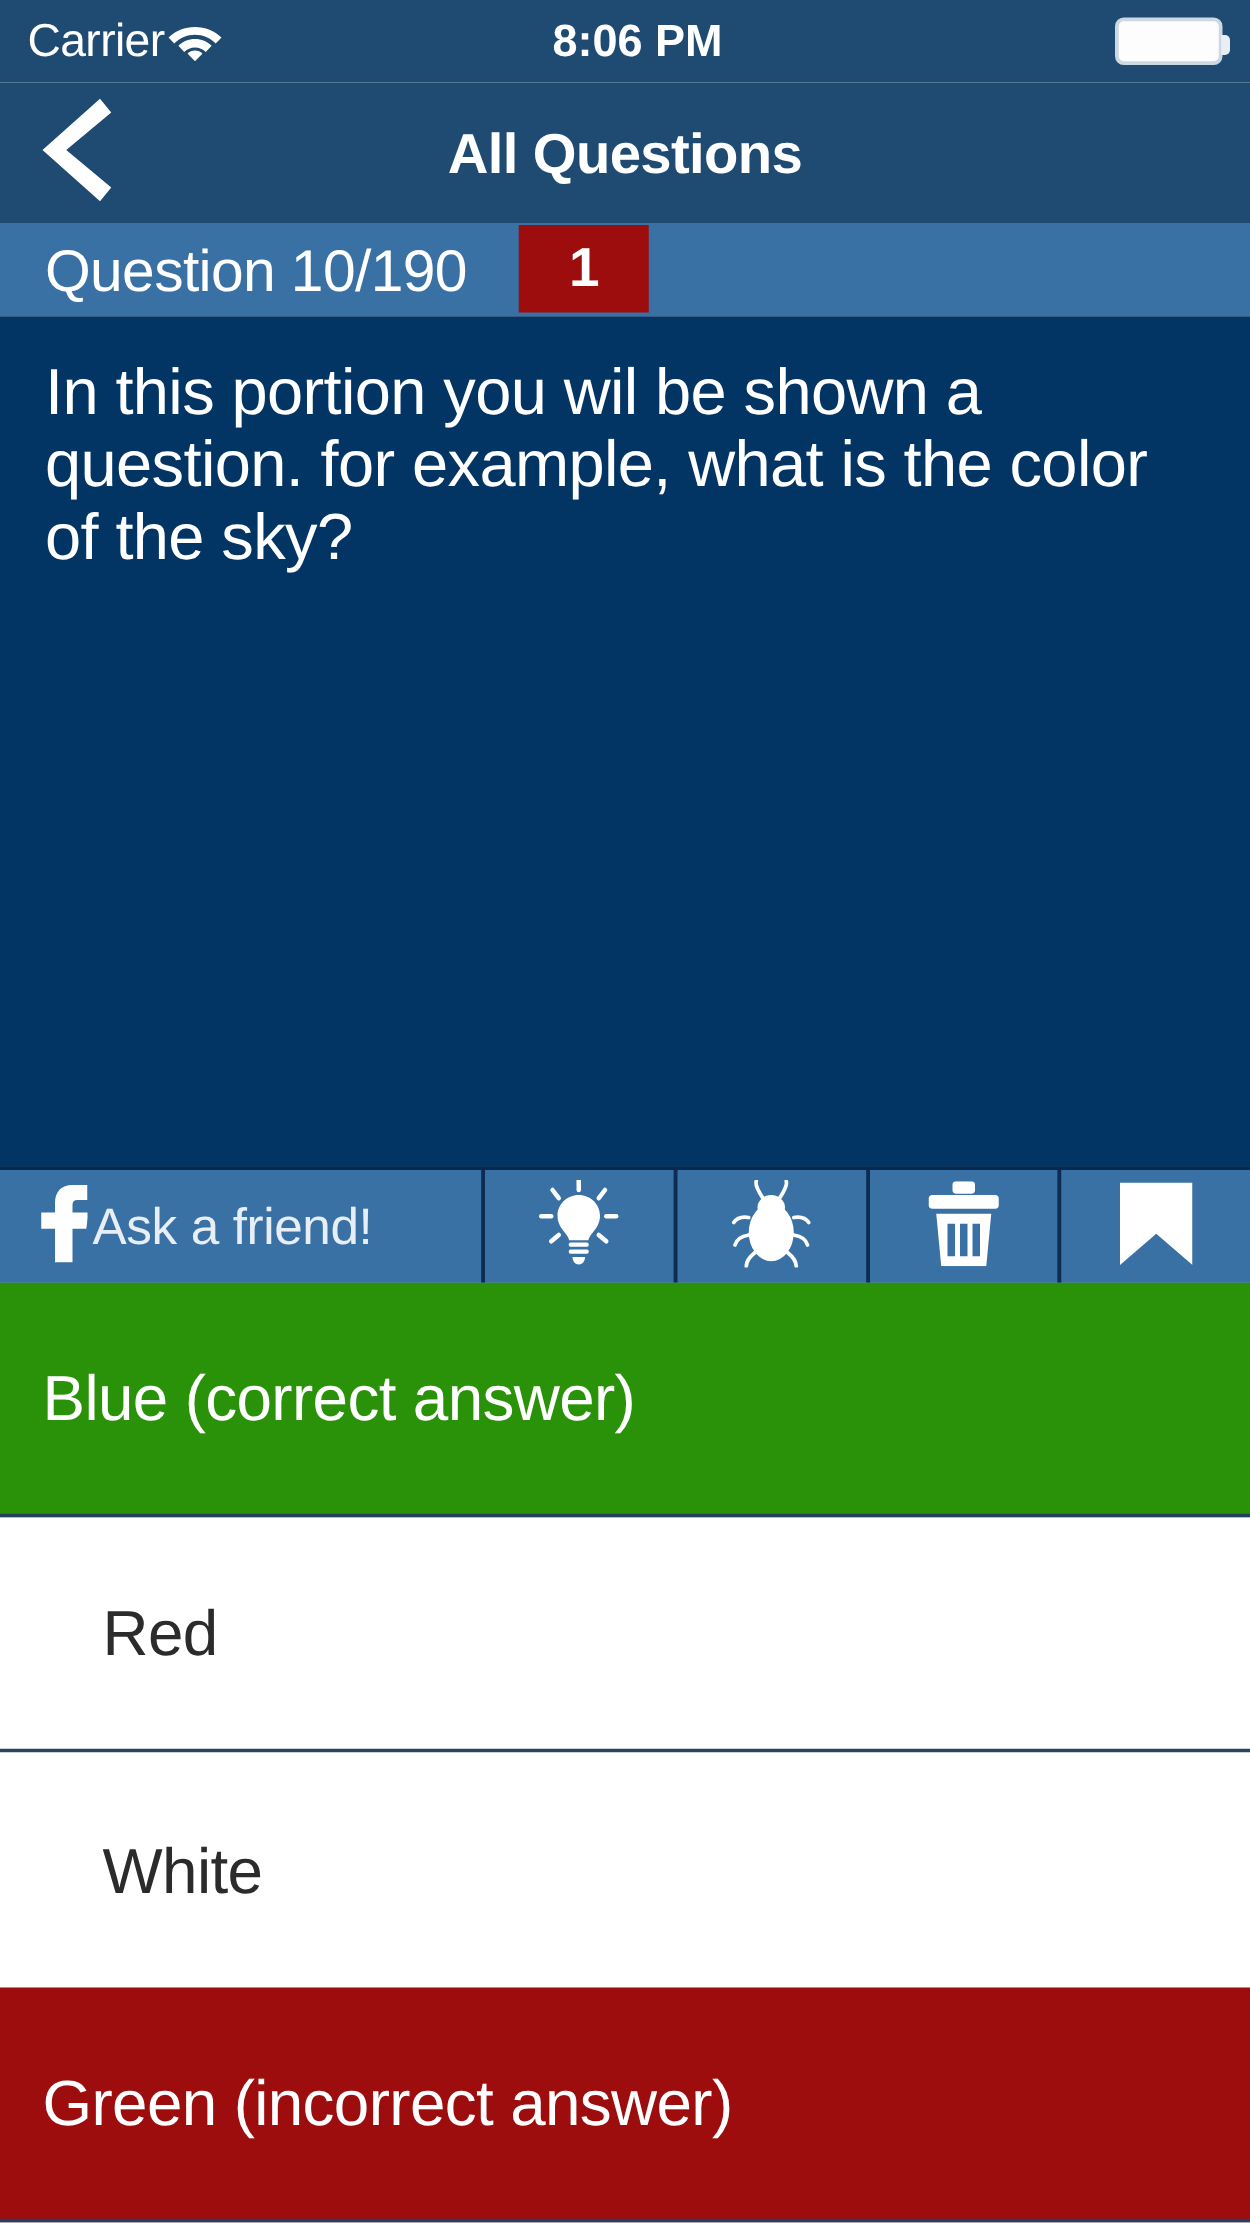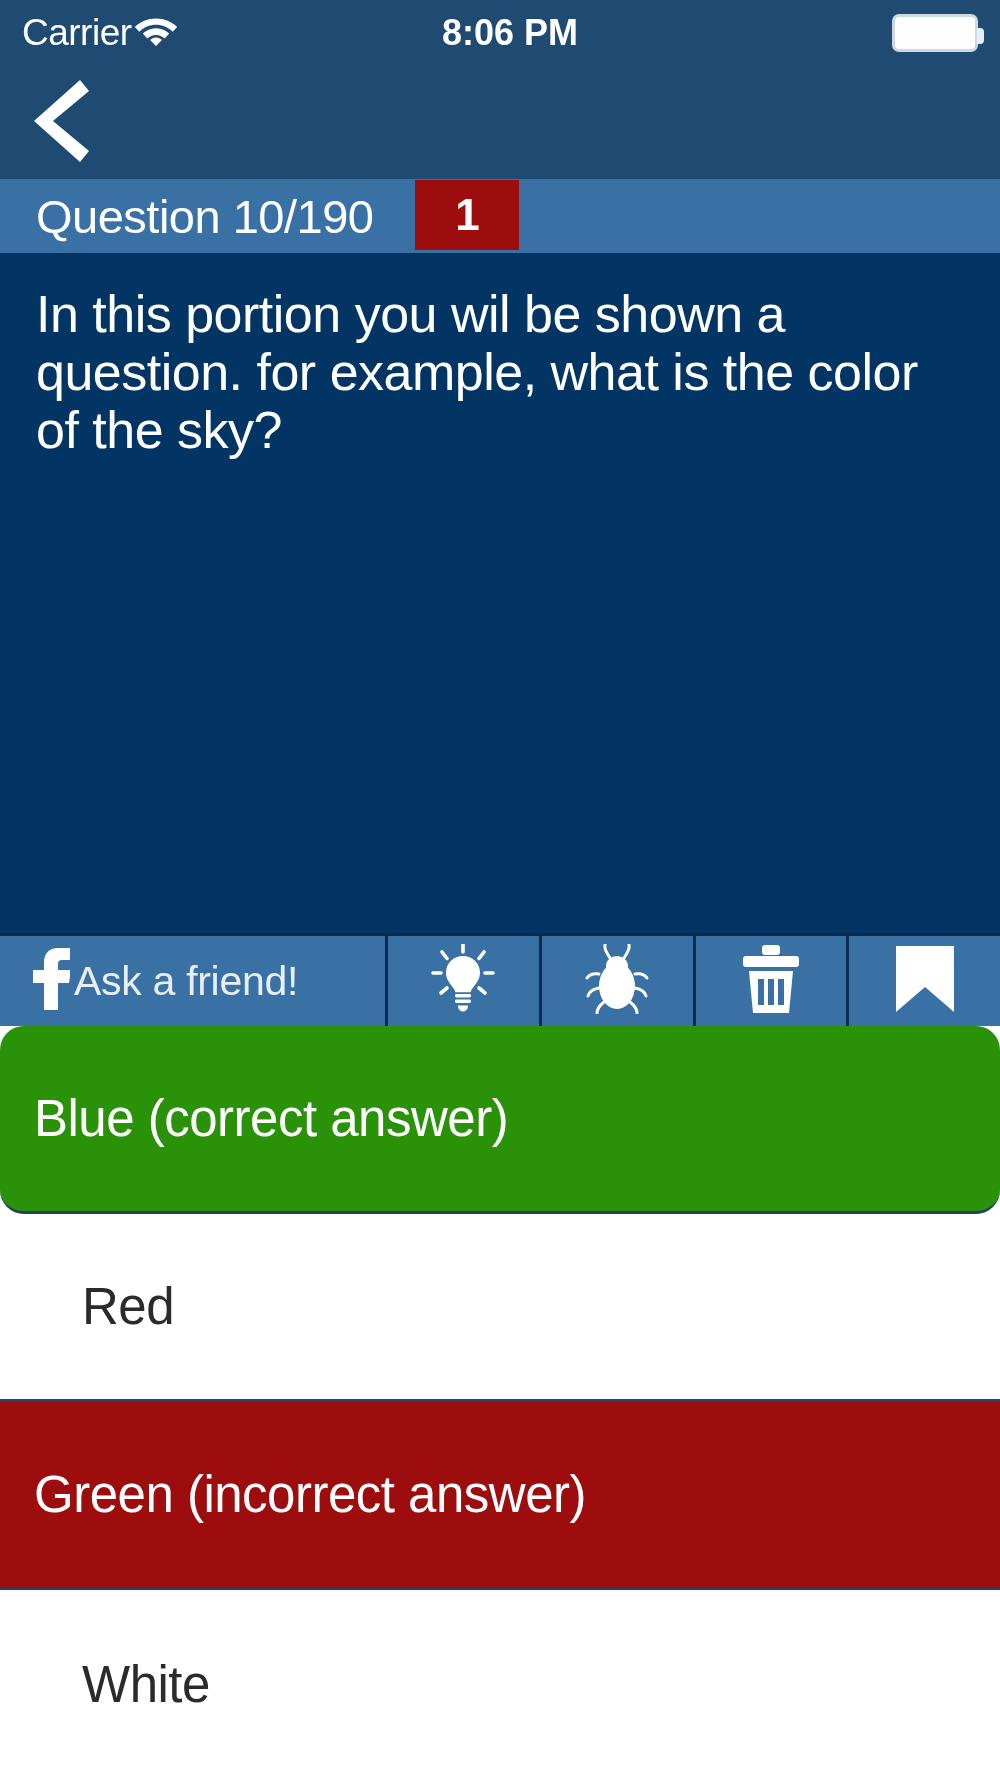--- a/index.html
+++ b/index.html
@@ -11,21 +11,21 @@
     overflow:hidden;
   }
   .phone { position:relative; width:1000px; height:1778px; display:flex; flex-direction:column; }
 
   
   .statusbar {
     height:66px; background:#1f4b72; flex:0 0 66px;
     display:flex; align-items:center; position:relative;
     padding:0 22px;
   }
-  .sb-left { display:flex; align-items:flex-start; gap:1px; }
+  .sb-left { display:flex; align-items:flex-end; gap:1px; }
   .sb-carrier { color:#ffffff; font-size:37px; letter-spacing:-0.5px; }
   .wifi-icon { display:block; }
   .sb-time {
     position:absolute; left:0; right:0; text-align:center;
     color:#ffffff; font-size:36px; font-weight:bold; letter-spacing:0px;
     pointer-events:none;
     margin-left:20px;
   }
   .sb-right { margin-left:auto; display:flex; align-items:center; }
   .battery {
@@ -87,21 +87,21 @@
   .tb-icon-cell { flex:1 1 0; border-left:3px solid #0b2d52; }
   .fb-label { color:#e8eef5; font-size:41px; font-weight:300; letter-spacing:-0.3px; }
 
   
   .answers { flex:0 0 auto; display:flex; flex-direction:column; }
   .answer {
     height:188px; display:flex; align-items:center; padding-left:34px;
     border-bottom:3px solid #24405e; cursor:pointer;
   }
   .answer-text { font-size:51px; font-weight:300; letter-spacing:-0.5px; }
-  .a-correct   { background:#2a9209;border-radius:24px; }
+  .a-correct   { background:#2a9209; }
   .a-correct .answer-text { color:#ffffff; }
   .a-plain     { background:#ffffff; border-bottom-color:#2b4461; }
   .a-plain .answer-text { color:#2b2b2b;margin-left:48px; }
   .a-incorrect { background:#9d0d0d; }
   .a-incorrect .answer-text { color:#ffffff; }
   .a-last { border-bottom:none; }
 </style>
 </head>
 <body>
 
@@ -125,20 +125,21 @@
   </div>
 
   <div class="navbar">
     <div class="back-btn">
       <span>
         <svg width="58" height="82" viewBox="0 0 58 82">
           <path d="M49 0 L58 11 L22 41 L58 71 L49 82 L3 41 Z" fill="#ffffff"></path>
         </svg>
       </span>
     </div>
+    <span class="nav-title">All Questions</span>
   </div>
 
   <div class="qheader">
     <span class="qheader-label">Question 10/190</span>
     <span class="qbadge">1</span>
   </div>
 
   <div class="qbody">
     <div class="qtext">In this portion you wil be shown a question. for example, what is the color of the sky?</div>
   </div>
@@ -218,21 +219,21 @@
 
   </div>
 
   <div class="answers">
     <div class="answer a-correct">
       <span class="answer-text">Blue (correct answer)</span>
     </div>
     <div class="answer a-plain">
       <span class="answer-text">Red</span>
     </div>
+    <div class="answer a-plain a-last">
+      <span class="answer-text">White</span>
+    </div>
     <div class="answer a-incorrect">
       <span class="answer-text">Green (incorrect answer)</span>
     </div>
-    <div class="answer a-plain a-last">
-      <span class="answer-text">White</span>
-    </div>
   </div>
 
 </div>
 
 </body></html>

